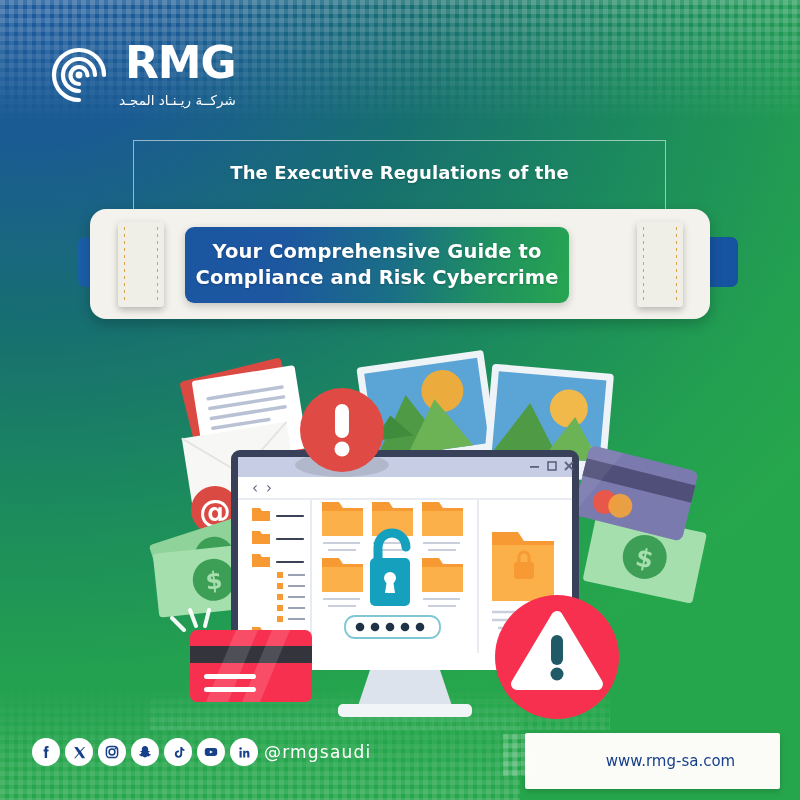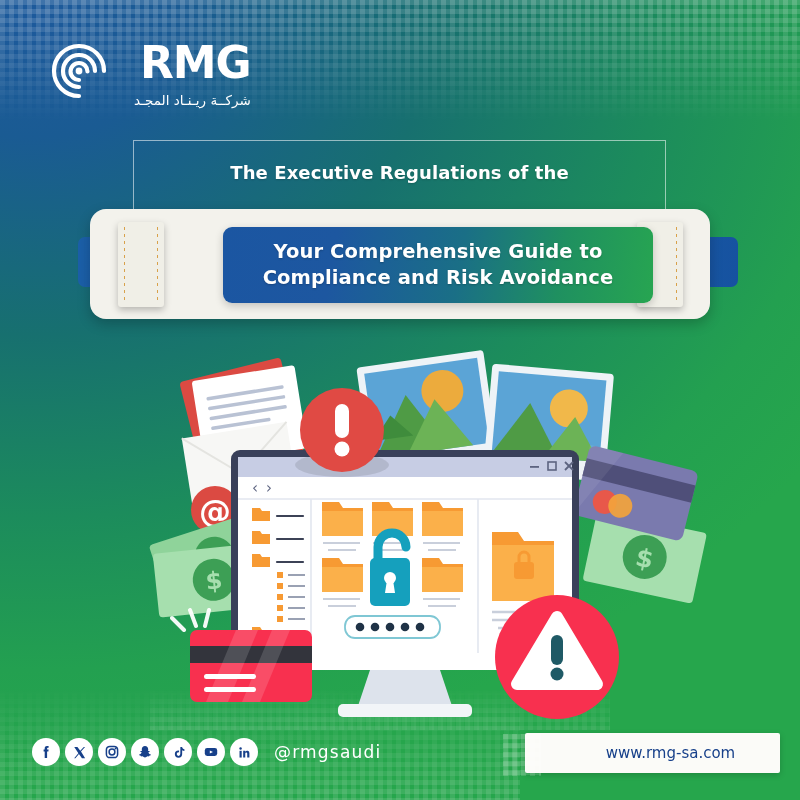--- a/index.html
+++ b/index.html
@@ -36,21 +36,21 @@
   .dots.footbox {
     left:503px; top:734px; width:38px; height:42px; opacity:.85;
   }
   .dots.midband {
     left:150px; top:690px; width:460px; height:40px; opacity:.45;
     -webkit-mask-image:linear-gradient(to bottom, rgba(0,0,0,0) 0%, rgba(0,0,0,.9) 100%);
             mask-image:linear-gradient(to bottom, rgba(0,0,0,0) 0%, rgba(0,0,0,.9) 100%);
   }
 
   
-  .logo-wrap { position:absolute; left:50px; top:42px; display:flex; align-items:flex-start; gap:26px; }
+  .logo-wrap { position:absolute; left:50px; top:42px; display:flex; align-items:center; gap:11px; }
   .logo-mark { width:58px; height:58px; flex:0 0 58px; }
   .logo-text { display:flex; flex-direction:column; align-items:flex-end; }
   .logo-rmg {
     font-size:44px; font-weight:bold; color:#ffffff; letter-spacing:-1px;
     line-height:.95; font-family:"DejaVu Sans", sans-serif;
   }
   .logo-ar {
     font-size:13.5px; color:#ffffff; letter-spacing:1.2px; margin-top:8px;
     font-family:"DejaVu Sans", sans-serif; direction:rtl;
   }
@@ -88,49 +88,48 @@
   .ribbon-tab:before, .ribbon-tab:after {
     content:""; position:absolute; top:5px; bottom:5px; width:1px;
     background-image:linear-gradient(to bottom, #d8a14a 0 3px, transparent 3px 7px);
     background-size:1px 7px;
   }
   .ribbon-tab:before { left:6px; }
   .ribbon-tab:after  { right:6px; }
   .ribbon-tab.left  { left:118px; }
   .ribbon-tab.right { left:637px; }
   .ribbon-plate {
-    position:absolute; left:185px; top:227px; width:430px; height:76px;
+    position:absolute; left:185px; top:227px; width:384px; height:76px;
     background:linear-gradient(100deg,#1b56a2 0%, #1d57a0 26%, #1a6f86 55%, #1f9060 78%, #27a551 100%);
     border-radius:9px;
     display:flex; align-items:center; justify-content:center;
     box-shadow:0 3px 8px rgba(0,0,0,.2);
-    margin-left:38px;
   }
   .ribbon-plate span {
     color:#ffffff; font-weight:bold; font-size:19.5px; line-height:1.33;
     text-align:center; letter-spacing:.1px;
     font-family:"DejaVu Sans", sans-serif;
     text-shadow:0 1px 2px rgba(0,0,0,.22);
   }
 
   
   .art { position:absolute; left:0; top:330px; width:800px; height:420px; }
 
   
   .social-row { position:absolute; left:32px; top:738px; display:flex; align-items:center; gap:5px; }
   .sicon {
     width:28px; height:28px; border-radius:50%; background:#ffffff;
     display:flex; align-items:center; justify-content:center; flex:0 0 28px;
   }
   .handle {
-    margin-left:11px; color:#ffffff; font-size:17px; letter-spacing:1.2px;
+    margin-left:1px; color:#ffffff; font-size:17px; letter-spacing:1.2px;
     font-family:"DejaVu Sans", sans-serif;
   }
   .site-box {
-    position:absolute; left:525px; top:733px; width:255px; height:40px;
+    position:absolute; left:525px; top:733px; width:255px; height:56px;
     background:#fbfbf8; border-radius:2px;
     display:flex; align-items:center; justify-content:center;
     box-shadow:0 2px 6px rgba(0,0,0,.18);
   }
   .site-box span { color:#17408a; font-size:15px; font-weight:500;
     font-family:"DejaVu Sans", sans-serif; padding-left:36px; }
 </style>
 </head>
 <body>
 
@@ -158,21 +157,21 @@
     <div>The Executive Regulations of the</div>
   </div>
 
   <div class="ribbon-strip"></div>
   <div class="ribbon-band"></div>
   <div class="ribbon-tab left"></div>
   <div class="ribbon-tab right"></div>
   <div class="ribbon-plate">
     <span>
       <span>Your Comprehensive Guide to</span><br>
-      <span>Compliance and Risk Avoidance</span>
+      <span>Compliance and Risk Cybercrime</span>
     </span>
   </div>
 
   <div class="art">
   <svg viewBox="0 0 800 420" width="800" height="420">
 
     <g transform="rotate(-8 430 95)">
       <rect x="365" y="28" width="128" height="112" rx="4" fill="#eef3f7"></rect>
       <rect x="372" y="35" width="114" height="86" fill="#5ba4d6"></rect>
       <circle cx="447" cy="63" r="21" fill="#ecab3d"></circle>

